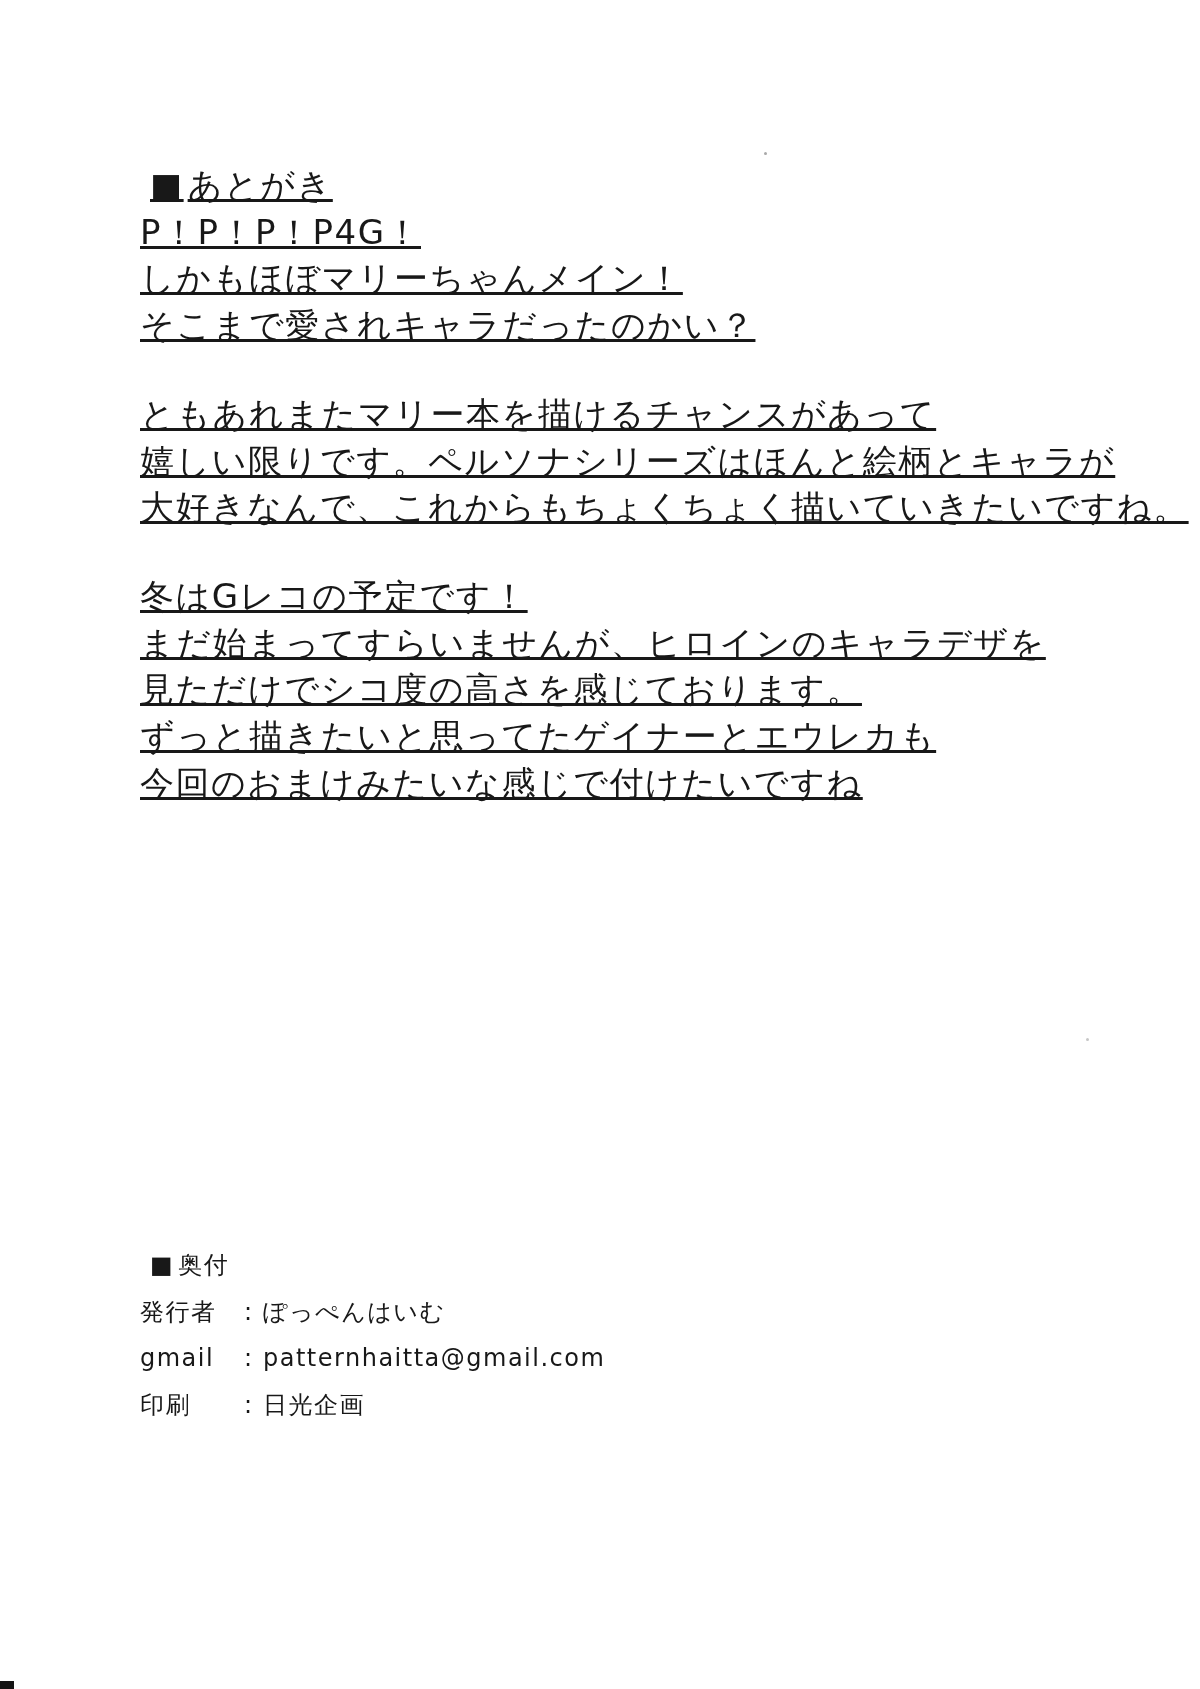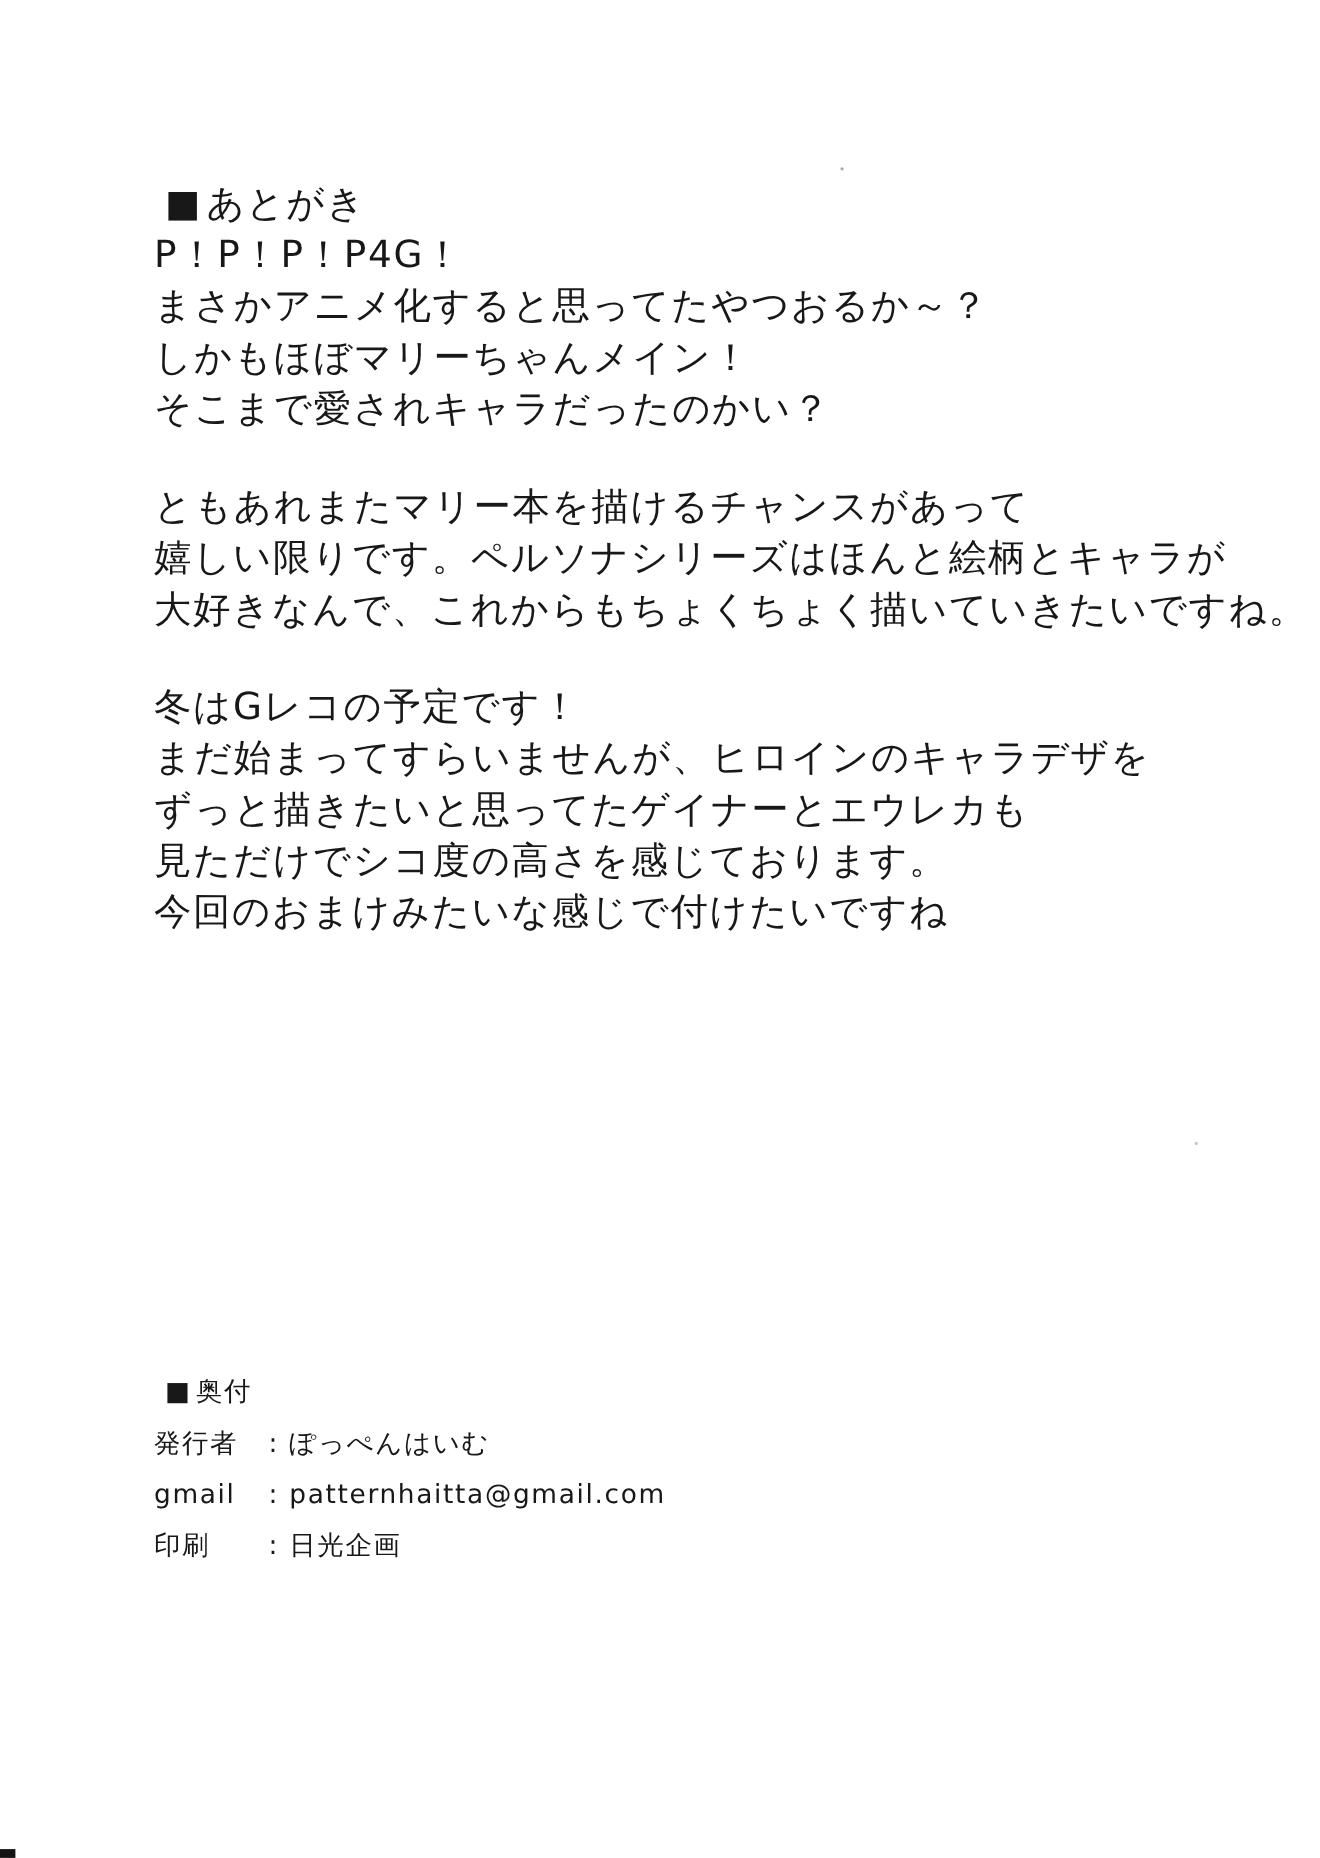--- a/index.html
+++ b/index.html
@@ -21,20 +21,21 @@
   
   .afterword {
     position: absolute;
     left: 140px;
     top: 162px;
     width: 1010px;
     font-size: 34px;
     line-height: 46.7px;
     letter-spacing: 1.5px;
     white-space: nowrap;
+    text-decoration: underline;
   }
   .heading { padding-left: 10px; }
   .bullet { margin-right: 4px; }
   .para + .para { margin-top: 42px; }
 
   
   .colophon {
     position: absolute;
     left: 140px;
     top: 1242px;
@@ -64,36 +65,35 @@
 
 <div class="page">
 
   <div class="afterword">
     <div class="heading">
       <span class="bullet">■</span><span>あとがき</span>
     </div>
 
     <div class="para">
       <div class="line">P！P！P！P4G！</div>
-      <div class="line">まさかアニメ化すると思ってたやつおるか～？</div>
       <div class="line">しかもほぼマリーちゃんメイン！</div>
       <div class="line">そこまで愛されキャラだったのかい？</div>
     </div>
 
     <div class="para">
       <div class="line">ともあれまたマリー本を描けるチャンスがあって</div>
       <div class="line">嬉しい限りです。ペルソナシリーズはほんと絵柄とキャラが</div>
       <div class="line">大好きなんで、これからもちょくちょく描いていきたいですね。</div>
     </div>
 
     <div class="para">
       <div class="line">冬はGレコの予定です！</div>
       <div class="line">まだ始まってすらいませんが、ヒロインのキャラデザを</div>
+      <div class="line">見ただけでシコ度の高さを感じております。</div>
       <div class="line">ずっと描きたいと思ってたゲイナーとエウレカも</div>
-      <div class="line">見ただけでシコ度の高さを感じております。</div>
       <div class="line">今回のおまけみたいな感じで付けたいですね</div>
     </div>
   </div>
 
   <div class="colophon">
     <div class="heading">
       <span class="bullet">■</span><span>奥付</span>
     </div>
 
 

